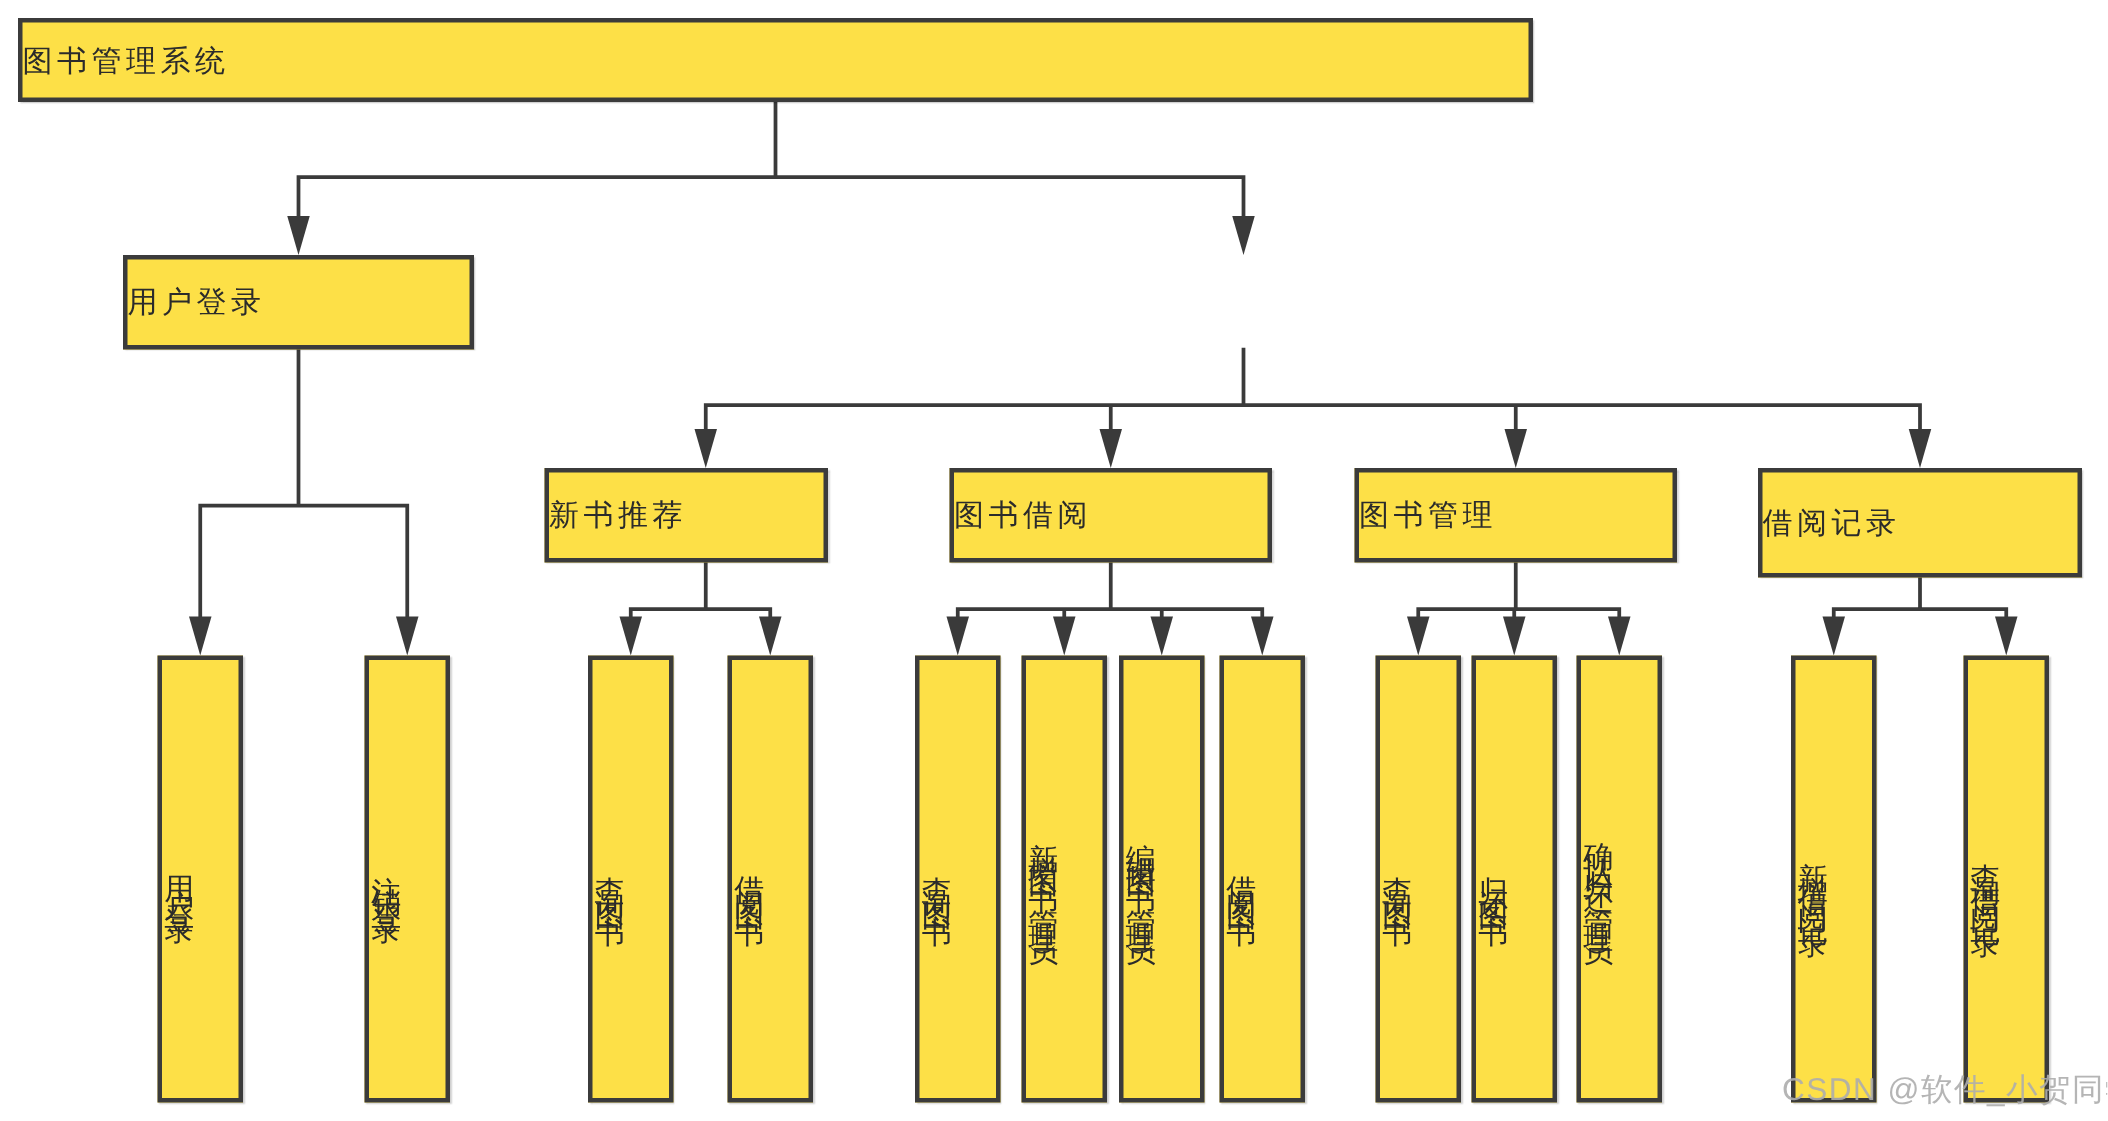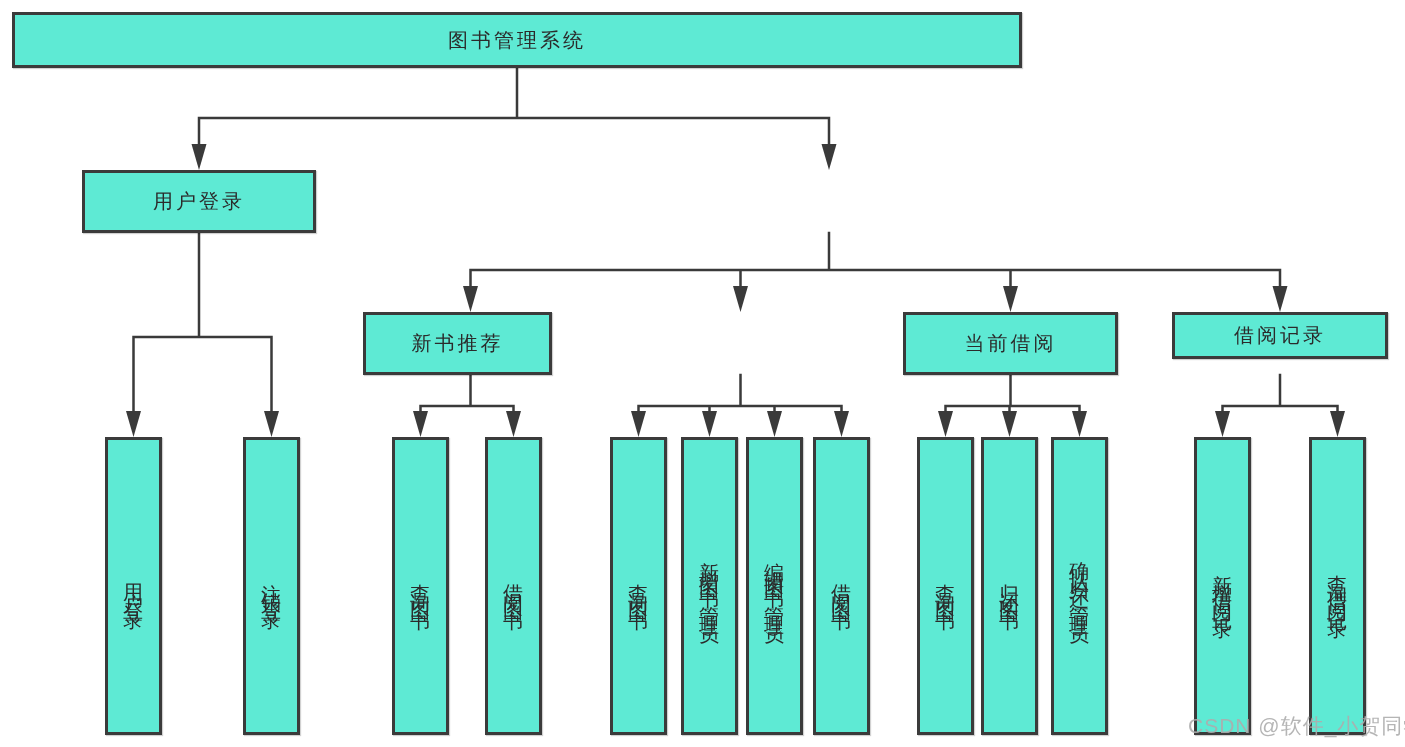--- a/index.html
+++ b/index.html
@@ -19,25 +19,25 @@
     position: absolute;
     left: 0;
     top: 0;
     width: 1405px;
     height: 747px;
     pointer-events: none;
   }
   .box {
     position: absolute;
     box-sizing: border-box;
-    background: #5eead4;
+    background: #fde047;
     border: 3px solid #3b3b3b;
     display: flex;
     align-items: center;
-    justify-content: center;
+    justify-content: flex-start;
     color: #2b2b2b;
     box-shadow: 1px 1px 1px rgba(0,0,0,0.18);
   }
   .h-label {
     font-size: 20px;
     letter-spacing: 3px;
     white-space: nowrap;
   }
   .leaf {
     top: 437px;
@@ -138,24 +138,27 @@
     <span class="h-label">图书管理系统</span>
   </div>
 
   <div class="box" style="left:82px; top:170px; width:234px; height:63px">
     <span class="h-label">用户登录</span>
   </div>
 
   <div class="box" style="left:363px; top:312px; width:189px; height:63px">
     <span class="h-label">新书推荐</span>
   </div>
+  <div class="box" style="left:633px; top:312px; width:215px; height:63px">
+    <span class="h-label">图书借阅</span>
+  </div>
   <div class="box" style="left:903px; top:312px; width:215px; height:63px">
-    <span class="h-label">当前借阅</span>
-  </div>
-  <div class="box" style="left:1172px; top:312px; width:216px; height:47px">
+    <span class="h-label">图书管理</span>
+  </div>
+  <div class="box" style="left:1172px; top:312px; width:216px; height:73px">
     <span class="h-label">借阅记录</span>
   </div>
 
   <div class="box leaf" style="left:105px">
     <span class="v-label">用户登录</span>
   </div>
   <div class="box leaf" style="left:243px">
     <span class="v-label">注销登录</span>
   </div>
 

